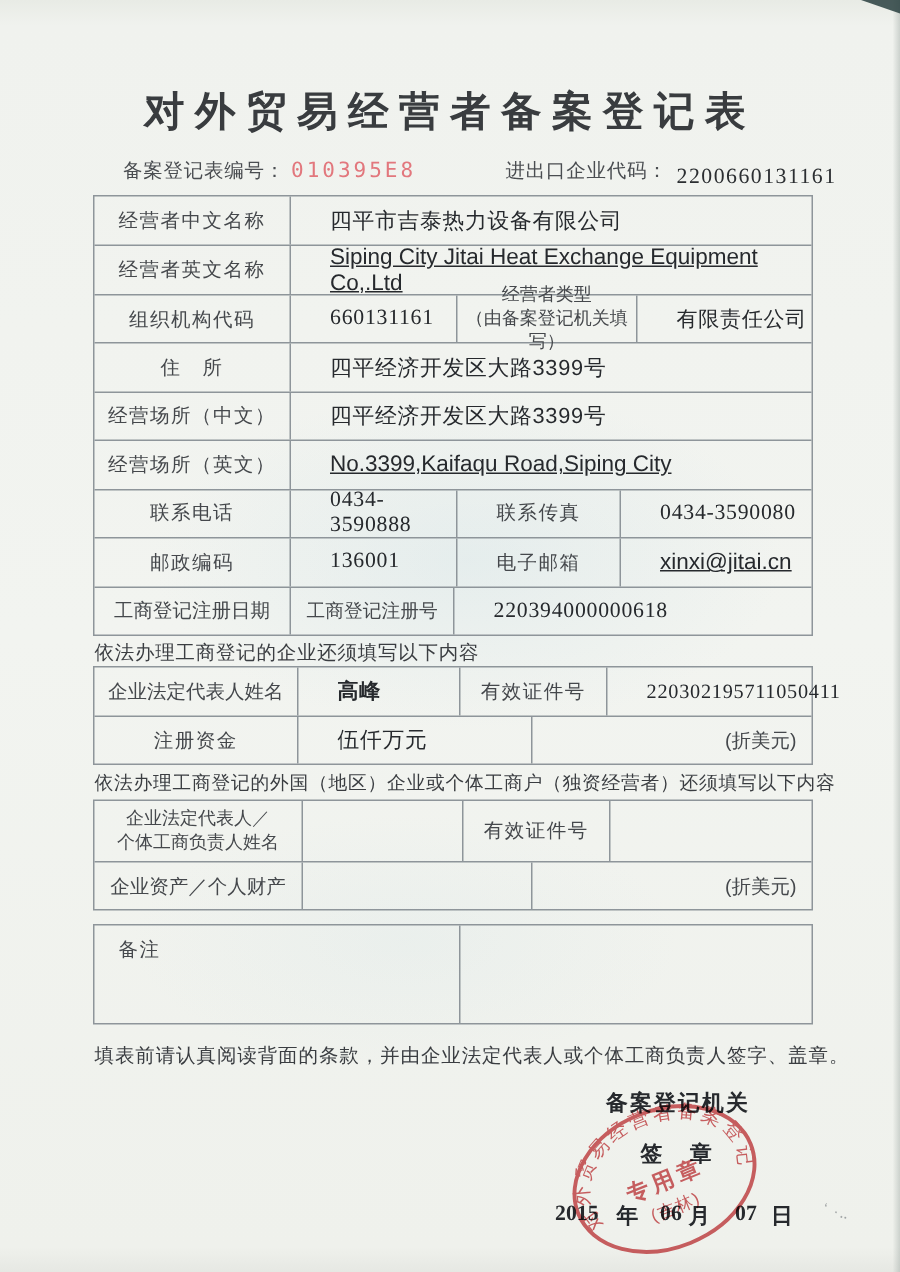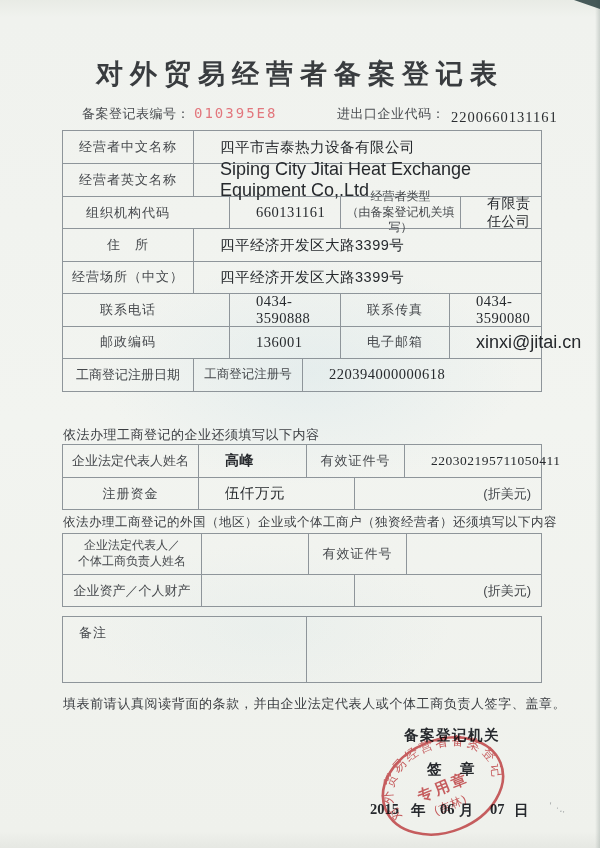--- a/index.html
+++ b/index.html
@@ -25,26 +25,26 @@
     position:relative;top:4px;margin-left:6px;}
   
   .t{position:absolute;left:62px;width:480px;border:1px solid #8e959a;box-sizing:border-box;background:rgba(255,255,255,.0);}
   .row{display:flex;border-top:1px solid #8e959a;box-sizing:border-box;}
   .row:first-child{border-top:none;}
   .cell{border-left:1px solid #8e959a;box-sizing:border-box;display:flex;align-items:center;min-width:0;}
   .cell:first-child{border-left:none;}
   .lab{justify-content:center;text-align:center;color:#45484c;font-size:13px;letter-spacing:1px;}
   .lab2{flex-direction:column;justify-content:center;line-height:1.3;font-size:12px;letter-spacing:0;}
   .val{padding-left:26px;color:#26292d;font-size:14.5px;letter-spacing:.5px;}
-  .val-en{font-size:18px;letter-spacing:0;}
+  .val-en{font-size:15px;letter-spacing:0;text-decoration:underline;}
   .num{font-family:"Liberation Serif",serif;font-size:14.5px;letter-spacing:.5px;}
   .usd{justify-content:flex-end;padding-right:10px;color:#45484c;font-size:13px;}
   .t1 .row{height:32.45px;}
   .t2 .row{height:32px;}
-  .w130{width:130px;} .w111{width:111px;margin-left:36px;} .w120{width:120px;} .w109{width:109px;font-family:Liberation Mono, monospace;}
+  .w130{width:130px;} .w111{width:111px;} .w120{width:120px;} .w109{width:109px;font-family:Liberation Mono, monospace;}
   .w135{width:135px;} .w108{width:108px;} .w98{width:98px;} .w156{width:156px;}
   .w138{width:138px;} .w107{width:107px;} .w153{width:153px;} .w243{width:243px;}
   .fx{flex:1;}
   .heading{position:absolute;left:63px;font-size:13px;color:#3a3d41;letter-spacing:.5px;}
   .remark-box{height:67px;}
   .remark-box .cell{align-items:flex-start;padding-top:7px;}
   .remark-box .lab{justify-content:flex-start;padding-left:16px;text-align:left;}
   .note{position:absolute;left:63px;top:695px;font-size:13px;color:#3a3d41;letter-spacing:.6px;}
   
   .authority{position:absolute;left:404px;top:726px;font-size:14.5px;font-weight:bold;color:#26292d;letter-spacing:1.5px;}
@@ -94,20 +94,24 @@
       </div>
       <div class="cell val fx" style="font-size:14px;">有限责任公司</div>
     </div>
     <div class="row">
       <div class="cell lab w130">住　所</div>
       <div class="cell val fx">四平经济开发区大路3399号</div>
     </div>
     <div class="row">
       <div class="cell lab w130">经营场所（中文）</div>
       <div class="cell val fx">四平经济开发区大路3399号</div>
+    </div>
+    <div class="row">
+      <div class="cell lab w130">经营场所（英文）</div>
+      <div class="cell val val-en fx">No.3399,Kaifaqu Road,Siping City</div>
     </div>
     <div class="row">
       <div class="cell lab w130">联系电话</div>
       <div class="cell val num w111">0434-3590888</div>
       <div class="cell lab w109">联系传真</div>
       <div class="cell val num fx">0434-3590080</div>
     </div>
     <div class="row">
       <div class="cell lab w130">邮政编码</div>
       <div class="cell val num w111">136001</div>

